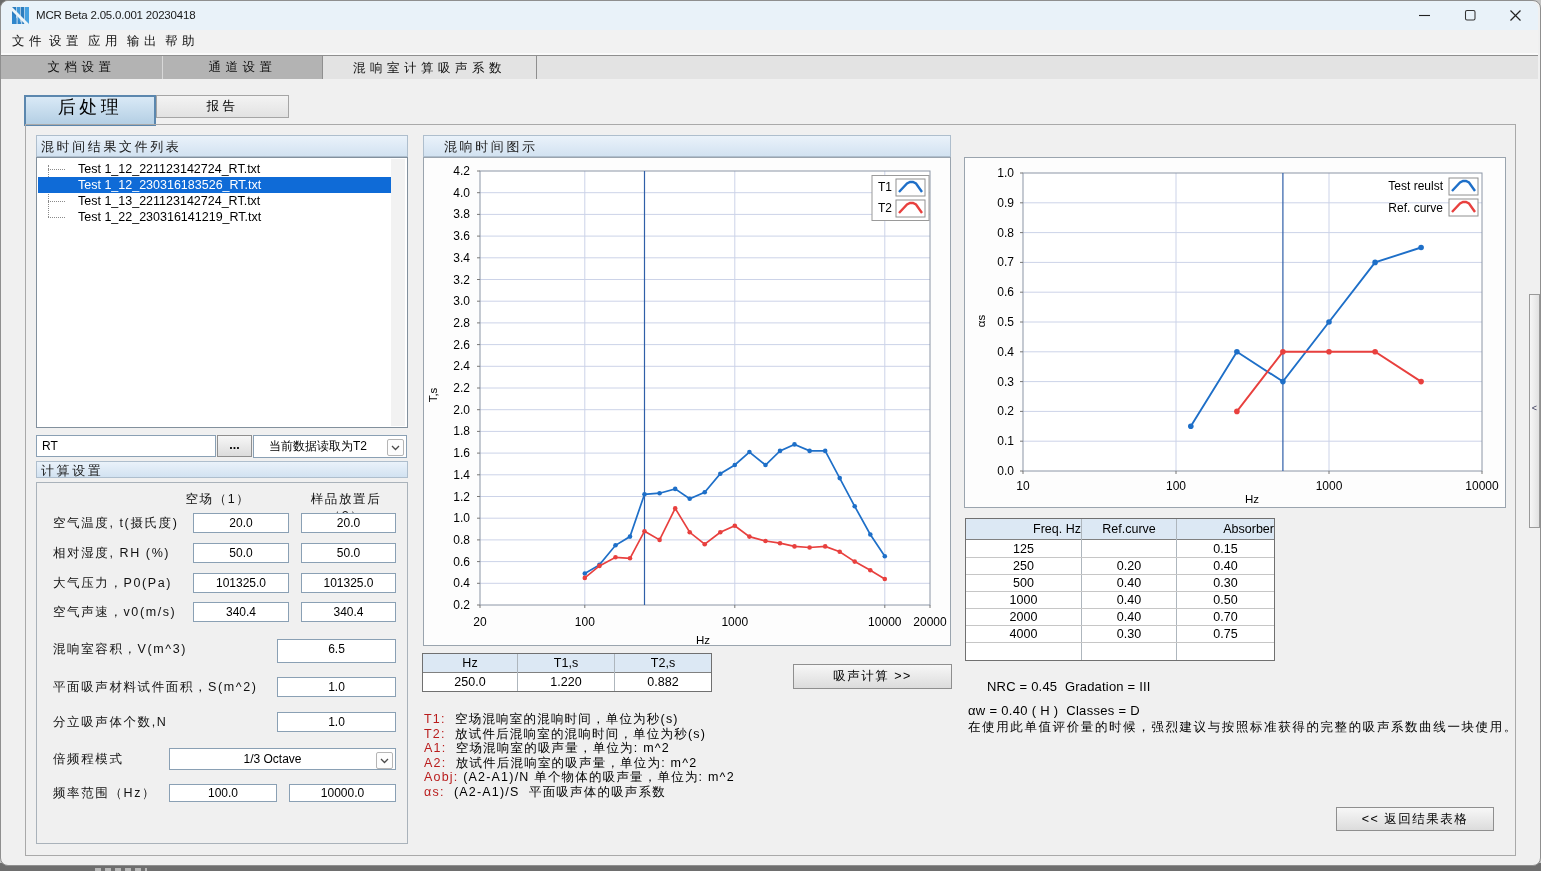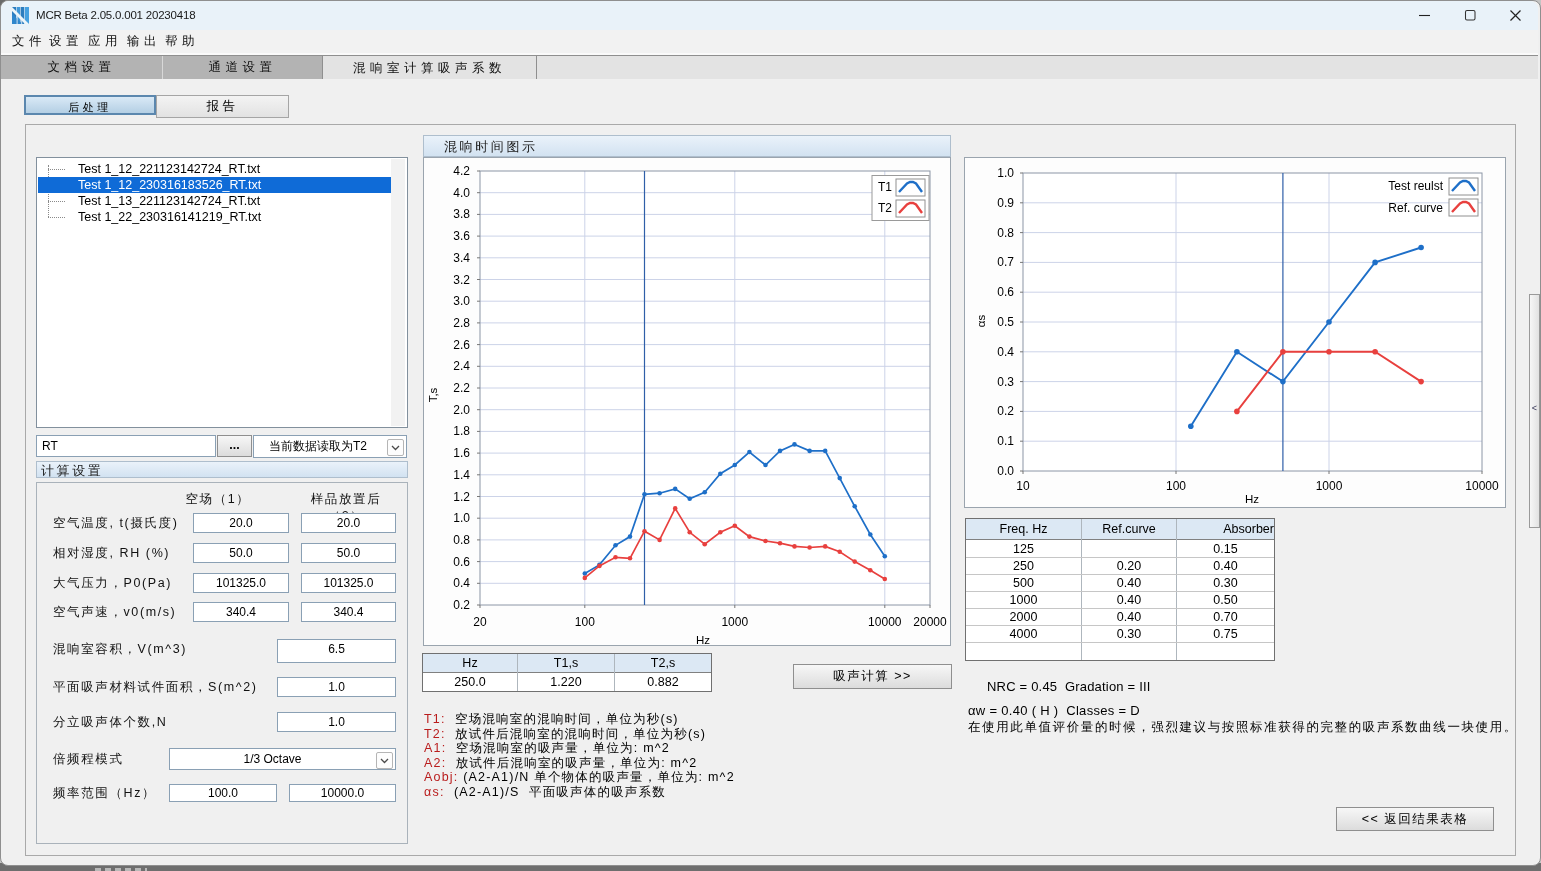--- a/index.html
+++ b/index.html
@@ -53,23 +53,24 @@
     <div class="abs menu" style="left:12px">文件</div>
     <div class="abs menu" style="left:49px">设置</div>
     <div class="abs menu" style="left:88px">应用</div>
     <div class="abs menu" style="left:127px">输出</div>
     <div class="abs menu" style="left:165px">帮助</div>
     <div class="abs wsep"></div>
     <div class="abs tabbar"></div>
     <div class="abs tab" style="left:1px;top:56px;height:23px;width:161px;background:#b3b3b3;line-height:22px">文档设置</div>
     <div class="abs tab" style="left:162px;top:56px;height:23px;width:160px;background:#b3b3b3;border-left:1px solid #d8d8d8;line-height:22px">通道设置</div>
     <div class="abs tab" style="left:322px;top:55px;height:24px;width:215px;background:#e3e3e3;border:1px solid #8f8f8f;border-bottom:none">混响室计算吸声系数</div>
-    <div class="abs" style="left:24px;top:95px;width:132px;height:20px;background:linear-gradient(#d9e9f6,#b4cfe4);border:2px solid #5b87ae;box-sizing:border-box;text-align:center;line-height:21px;font-size:11px;letter-spacing:3.5px">后处理</div>
+    <div class="abs" style="left:24px;top:95px;width:132px;height:31px;background:linear-gradient(#d9e9f6,#b4cfe4);border:2px solid #5b87ae;box-sizing:border-box;text-align:center;line-height:21px;font-size:18px;letter-spacing:3.5px">后处理</div>
     <div class="abs" style="left:156px;top:95px;width:133px;height:23px;background:linear-gradient(#f3f3f3,#e2e2e2);border:1px solid #a5a5a5;box-sizing:border-box;text-align:center;line-height:21px;font-size:12.5px;letter-spacing:3.5px">报告</div>
     <div class="abs page"></div>
+    <div class="abs ghead" style="left:36px;top:135px;width:372px;">混时间结果文件列表</div>
     <div class="abs" style="left:36px;top:157px;width:372px;height:271px;background:#fff;border:1px solid #82909d;box-sizing:border-box"></div>
     <div class="abs" style="left:391px;top:159px;width:14px;height:267px;background:#f2f2f2"></div>
     <div class="abs dotv" style="left:48px;top:165px;width:0;height:52px"></div>
     <div class="abs doth" style="left:48px;top:169px;width:17px;height:0"></div>
     <div class="abs doth" style="left:48px;top:185px;width:17px;height:0"></div>
     <div class="abs doth" style="left:48px;top:201px;width:17px;height:0"></div>
     <div class="abs doth" style="left:48px;top:217px;width:17px;height:0"></div>
     <div class="abs" style="left:78px;top:161px;height:16px;line-height:16px;font-size:12.5px;color:#000">Test 1_12_221123142724_RT.txt</div>
     <div class="abs" style="left:38px;top:177px;width:353px;height:16px;background:#0f6bd7"></div>
     <div class="abs" style="left:78px;top:177px;height:16px;line-height:16px;font-size:12.5px;color:#fff">Test 1_12_230316183526_RT.txt</div>
@@ -332,21 +333,21 @@
         <polyline points="487,33 495,24.5 498,23 501,23 504,24.5 510,33" fill="none" stroke="#1e6fc8" stroke-width="2.4"></polyline>
         <text x="478" y="54" font-size="12" text-anchor="end" fill="#000">Ref. curve</text>
         <rect x="484" y="41" width="29" height="17" fill="#fff" stroke="#909090"></rect>
         <polyline points="487,54 495,45.5 498,44 501,44 504,45.5 510,54" fill="none" stroke="#e8403e" stroke-width="2.4"></polyline>
       </svg></div>
     <div class="abs" style="left:965px;top:518px;width:310px;height:143px;border:1px solid #707070;background:#fff;box-sizing:border-box">
       <div style="position:absolute;left:0;top:0;width:308px;height:20px;background:#dce8f4;border-bottom:1px solid #808080"></div>
       <div style="position:absolute;left:0;top:21px;width:308px;height:1px;background:#ffffff"></div>
       <div style="position:absolute;left:115px;top:0;width:1px;height:141px;background:#aeb6bd"></div>
       <div style="position:absolute;left:210px;top:0;width:1px;height:141px;background:#aeb6bd"></div>
-      <div style="position:absolute;left:0px;top:0;width:115px;height:20px;line-height:20px;text-align:center;font-size:12.5px">Freq. Hz</div>
+      <div style="position:absolute;left:0px;top:0;width:115px;height:20px;line-height:20px;text-align:right;font-size:12.5px">Freq. Hz</div>
       <div style="position:absolute;left:116px;top:0;width:94px;height:20px;line-height:20px;text-align:center;font-size:12.5px">Ref.curve</div>
       <div style="position:absolute;left:211px;top:0;width:97px;height:20px;line-height:20px;text-align:right;font-size:12.5px">Absorber</div>
       <div style="position:absolute;left:0;top:38px;width:308px;height:1px;background:#c6c6c6"></div>
       <div style="position:absolute;left:0px;top:22px;width:115px;height:16px;line-height:16px;text-align:center;font-size:12.5px">125</div>
       <div style="position:absolute;left:211px;top:22px;width:97px;height:16px;line-height:16px;text-align:center;font-size:12.5px">0.15</div>
       <div style="position:absolute;left:0;top:55px;width:308px;height:1px;background:#c6c6c6"></div>
       <div style="position:absolute;left:0px;top:39px;width:115px;height:16px;line-height:16px;text-align:center;font-size:12.5px">250</div>
       <div style="position:absolute;left:116px;top:39px;width:94px;height:16px;line-height:16px;text-align:center;font-size:12.5px">0.20</div>
       <div style="position:absolute;left:211px;top:39px;width:97px;height:16px;line-height:16px;text-align:center;font-size:12.5px">0.40</div>
       <div style="position:absolute;left:0;top:72px;width:308px;height:1px;background:#c6c6c6"></div>

